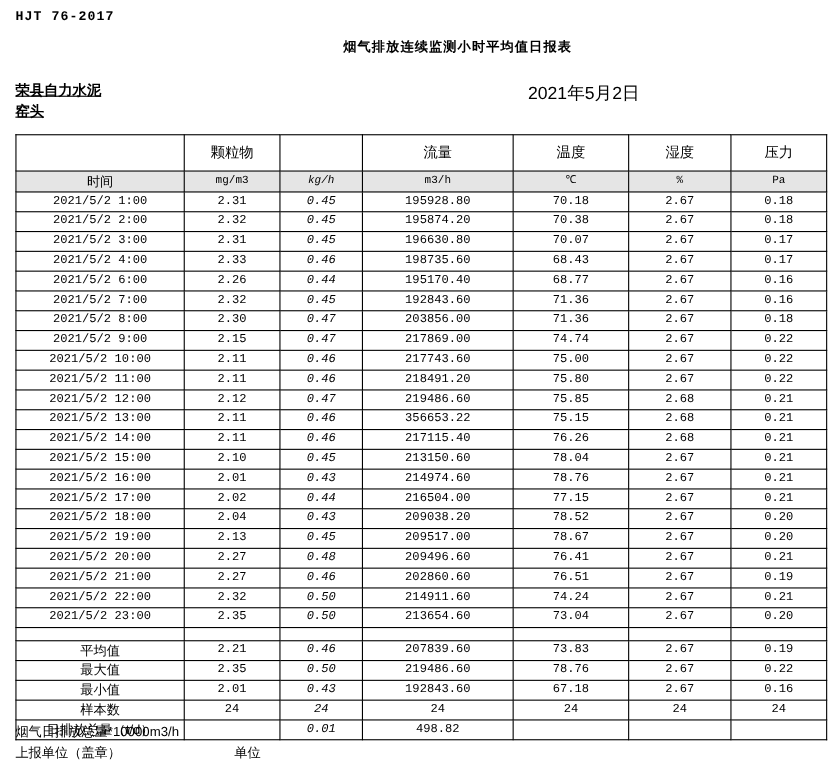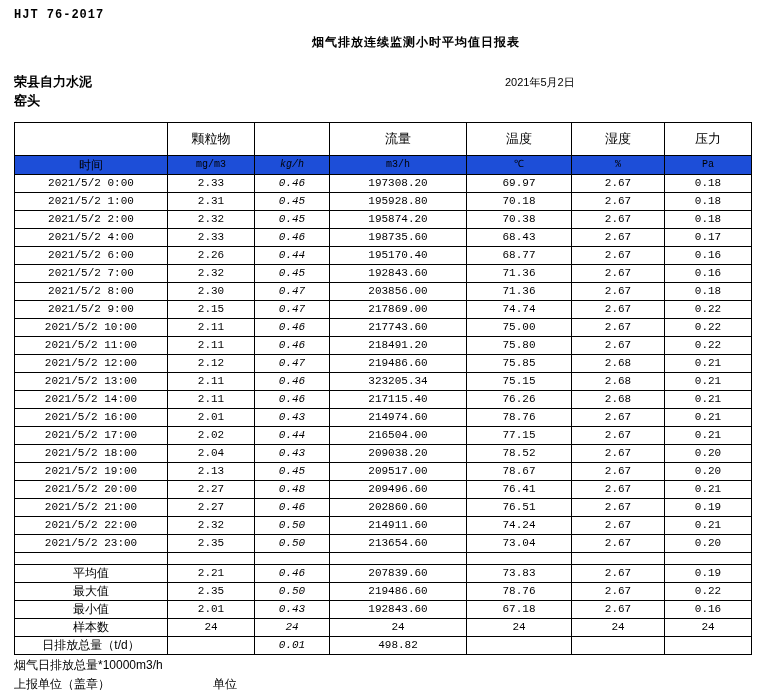--- a/index.html
+++ b/index.html
@@ -42,26 +42,26 @@
     margin-left: 37px;
   }
   .company {
     position: absolute;
     top: 72px;
     left: 14px;
     font-size: 13px;
     font-weight: bold;
     line-height: 19px;
   }
-  .company div { white-space: nowrap; }
+  .company div { white-space: nowrap; text-decoration: underline; }
   .report-date {
     position: absolute;
     top: 75px;
-    left: 505px;
-    font-size: 11px;
+    left: 480px;
+    font-size: 16px;
   }
   table.data {
     position: absolute;
     top: 122px;
     left: 14px;
     width: 730px;
     border-collapse: collapse;
     table-layout: fixed;
     font-size: 11px;
   }
@@ -77,21 +77,21 @@
     font-family: "Liberation Mono", monospace;
     font-size: 11px;
   }
   table.data thead tr.head-main td {
     height: 32px;
     line-height: 32px;
     font-size: 13px;
     font-family: "Liberation Sans", sans-serif;
   }
   table.data thead tr.head-units td {
-    background: #1d4ed8;
+    background: #e5e5e5;
     height: 18px;
     line-height: 18px;
     font-size: 10px;
   }
   table.data thead tr.head-units td.time-cell {
     font-size: 12px;
     font-family: "Liberation Sans", sans-serif;
   }
   td.c-time { width: 152px; }
   td.c-pm   { width: 86px; }
@@ -151,45 +151,45 @@
         <td class="c-pm">mg/m3</td>
         <td class="c-kgh">kg/h</td>
         <td class="c-flow">m3/h</td>
         <td class="c-temp">℃</td>
         <td class="c-hum">%</td>
         <td class="c-pres">Pa</td>
       </tr>
     </thead>
     <tbody id="table-body">
         <tr>
-          <td class="c-time">2021/5/2 0:00</td>
-          <td class="c-pm">2.33</td>
-          <td class="c-kgh">0.46</td>
-          <td class="c-flow">197308.20</td>
-          <td class="c-temp">69.97</td>
-          <td class="c-hum">2.67</td>
-          <td class="c-pres">0.18</td>
-        </tr>
-        <tr>
           <td class="c-time">2021/5/2 1:00</td>
           <td class="c-pm">2.31</td>
           <td class="c-kgh">0.45</td>
           <td class="c-flow">195928.80</td>
           <td class="c-temp">70.18</td>
           <td class="c-hum">2.67</td>
           <td class="c-pres">0.18</td>
         </tr>
         <tr>
           <td class="c-time">2021/5/2 2:00</td>
           <td class="c-pm">2.32</td>
           <td class="c-kgh">0.45</td>
           <td class="c-flow">195874.20</td>
           <td class="c-temp">70.38</td>
           <td class="c-hum">2.67</td>
           <td class="c-pres">0.18</td>
+        </tr>
+        <tr>
+          <td class="c-time">2021/5/2 3:00</td>
+          <td class="c-pm">2.31</td>
+          <td class="c-kgh">0.45</td>
+          <td class="c-flow">196630.80</td>
+          <td class="c-temp">70.07</td>
+          <td class="c-hum">2.67</td>
+          <td class="c-pres">0.17</td>
         </tr>
         <tr>
           <td class="c-time">2021/5/2 4:00</td>
           <td class="c-pm">2.33</td>
           <td class="c-kgh">0.46</td>
           <td class="c-flow">198735.60</td>
           <td class="c-temp">68.43</td>
           <td class="c-hum">2.67</td>
           <td class="c-pres">0.17</td>
         </tr>
@@ -253,32 +253,41 @@
           <td class="c-kgh">0.47</td>
           <td class="c-flow">219486.60</td>
           <td class="c-temp">75.85</td>
           <td class="c-hum">2.68</td>
           <td class="c-pres">0.21</td>
         </tr>
         <tr>
           <td class="c-time">2021/5/2 13:00</td>
           <td class="c-pm">2.11</td>
           <td class="c-kgh">0.46</td>
-          <td class="c-flow">323205.34</td>
+          <td class="c-flow">356653.22</td>
           <td class="c-temp">75.15</td>
           <td class="c-hum">2.68</td>
           <td class="c-pres">0.21</td>
         </tr>
         <tr>
           <td class="c-time">2021/5/2 14:00</td>
           <td class="c-pm">2.11</td>
           <td class="c-kgh">0.46</td>
           <td class="c-flow">217115.40</td>
           <td class="c-temp">76.26</td>
           <td class="c-hum">2.68</td>
+          <td class="c-pres">0.21</td>
+        </tr>
+        <tr>
+          <td class="c-time">2021/5/2 15:00</td>
+          <td class="c-pm">2.10</td>
+          <td class="c-kgh">0.45</td>
+          <td class="c-flow">213150.60</td>
+          <td class="c-temp">78.04</td>
+          <td class="c-hum">2.67</td>
           <td class="c-pres">0.21</td>
         </tr>
         <tr>
           <td class="c-time">2021/5/2 16:00</td>
           <td class="c-pm">2.01</td>
           <td class="c-kgh">0.43</td>
           <td class="c-flow">214974.60</td>
           <td class="c-temp">78.76</td>
           <td class="c-hum">2.67</td>
           <td class="c-pres">0.21</td>

